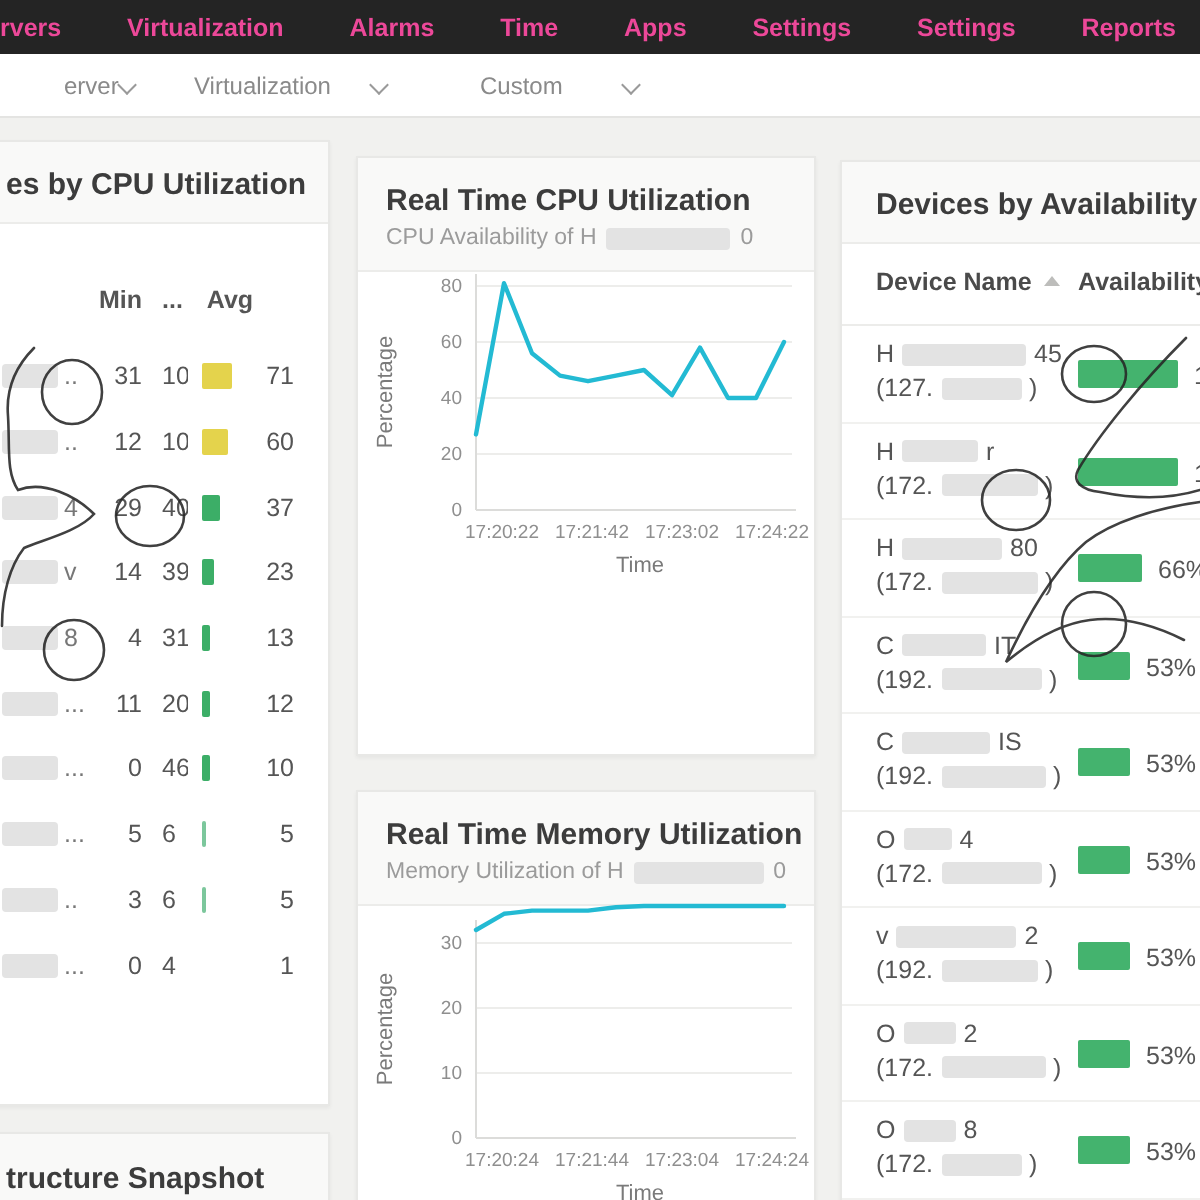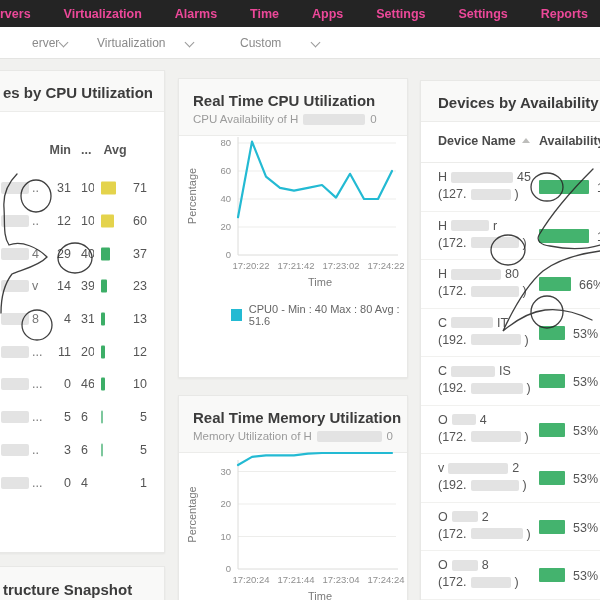--- a/index.html
+++ b/index.html
@@ -213,24 +213,20 @@
       <line x1="59" y1="58" x2="59" y2="176" stroke="#dcdcda"></line>
       <line x1="59" y1="176" x2="219" y2="176" stroke="#dcdcda"></line>
       <text x="72" y="190" text-anchor="middle" class="tick">17:20:22</text>
       <text x="117" y="190" text-anchor="middle" class="tick">17:21:42</text>
       <text x="162" y="190" text-anchor="middle" class="tick">17:23:02</text>
       <text x="207" y="190" text-anchor="middle" class="tick">17:24:22</text>
       <text x="141" y="207" text-anchor="middle" class="axlabel">Time</text>
       <text text-anchor="middle" class="axlabel" transform="translate(17,117) rotate(-90)">Percentage</text>
       <polyline points="59.0,138.2 73.0,62.6 87.0,97.6 101.0,108.8 115.0,111.6 129.0,108.8 143.0,106.0 157.0,118.6 171.0,94.8 185.0,120.0 199.0,120.0 213.0,92.0" fill="none" stroke="#23bad3" stroke-width="2.2" stroke-linejoin="round" stroke-linecap="round"></polyline>
     </svg>
-  <div class="legend">
-    <span class="sw" id="cpu-legend-swatch" style="background: rgb(35, 186, 211);"></span>
-    <span>CPU0 - Min : 40 Max : 80 Avg : 51.6</span>
-  </div>
 </section>
 
 <section class="panel" id="mem-chart-panel" style="left:178px;top:395px;width:230px;height:240px;">
   <div class="panel-hd">
     <div class="panel-title">Real Time Memory Utilization</div>
     <div class="panel-sub">
       <span>Memory Utilization of H</span>
       <span class="redact" style="width:67px;height:11px;"></span>
       <span>0</span>
     </div>

